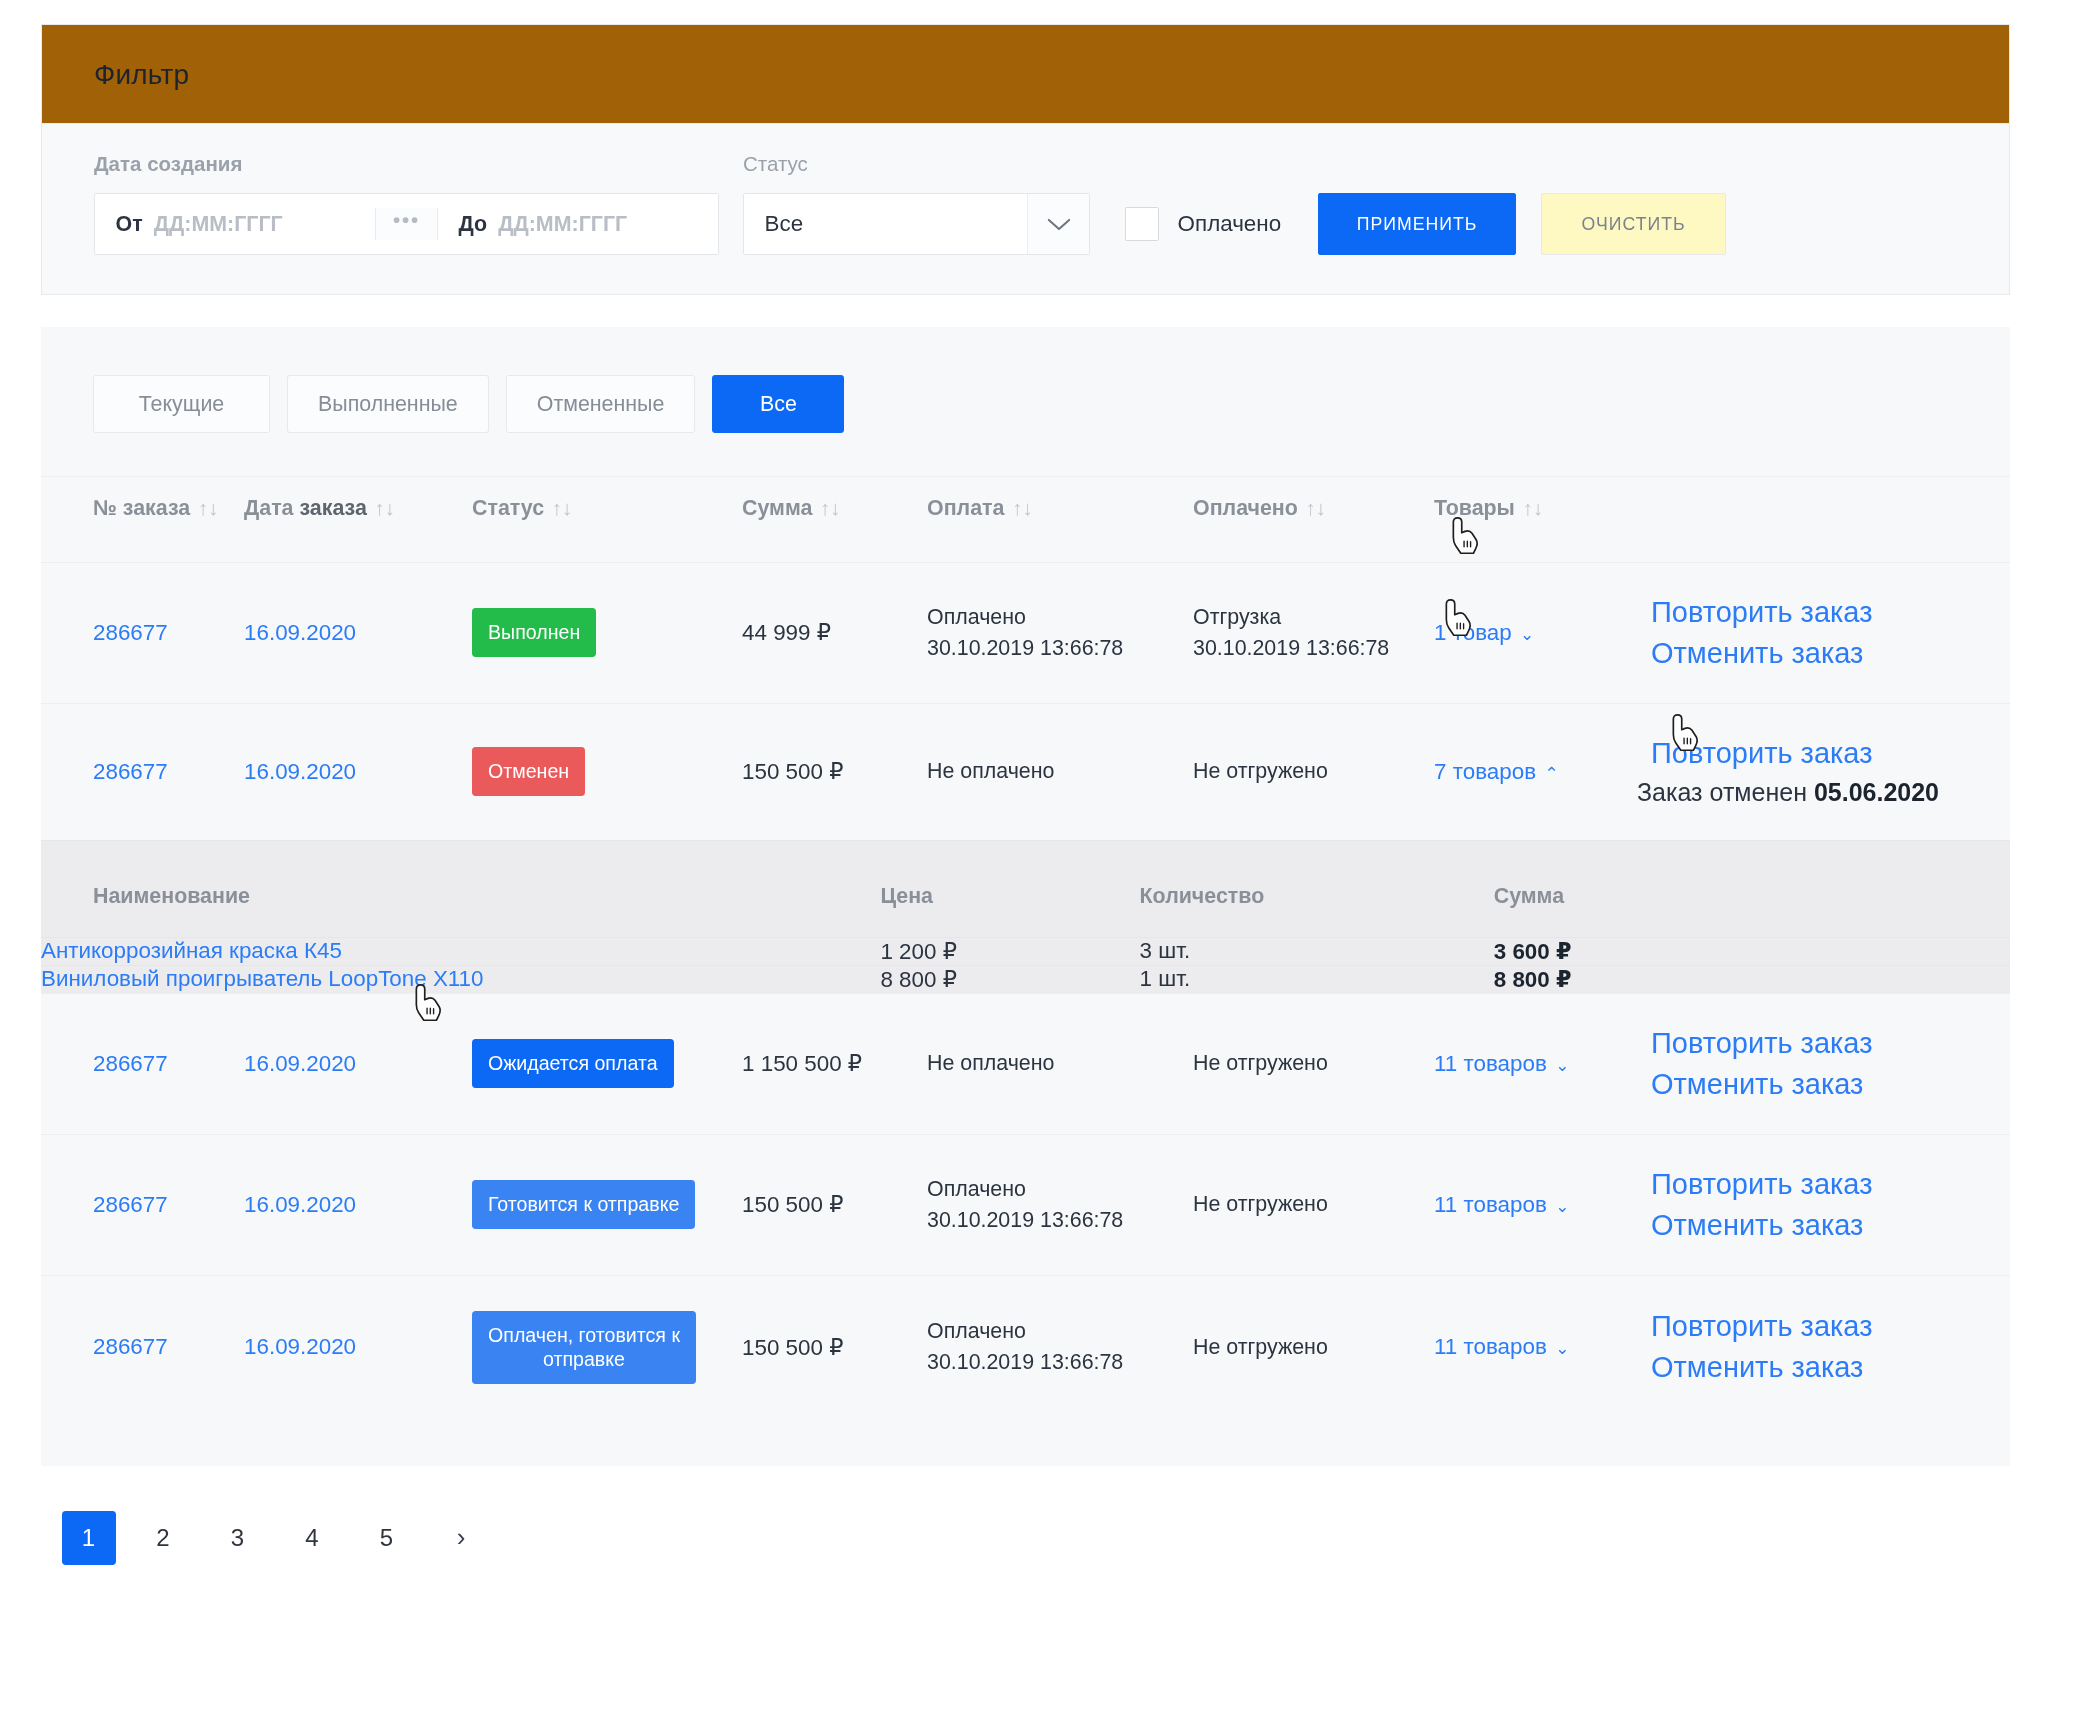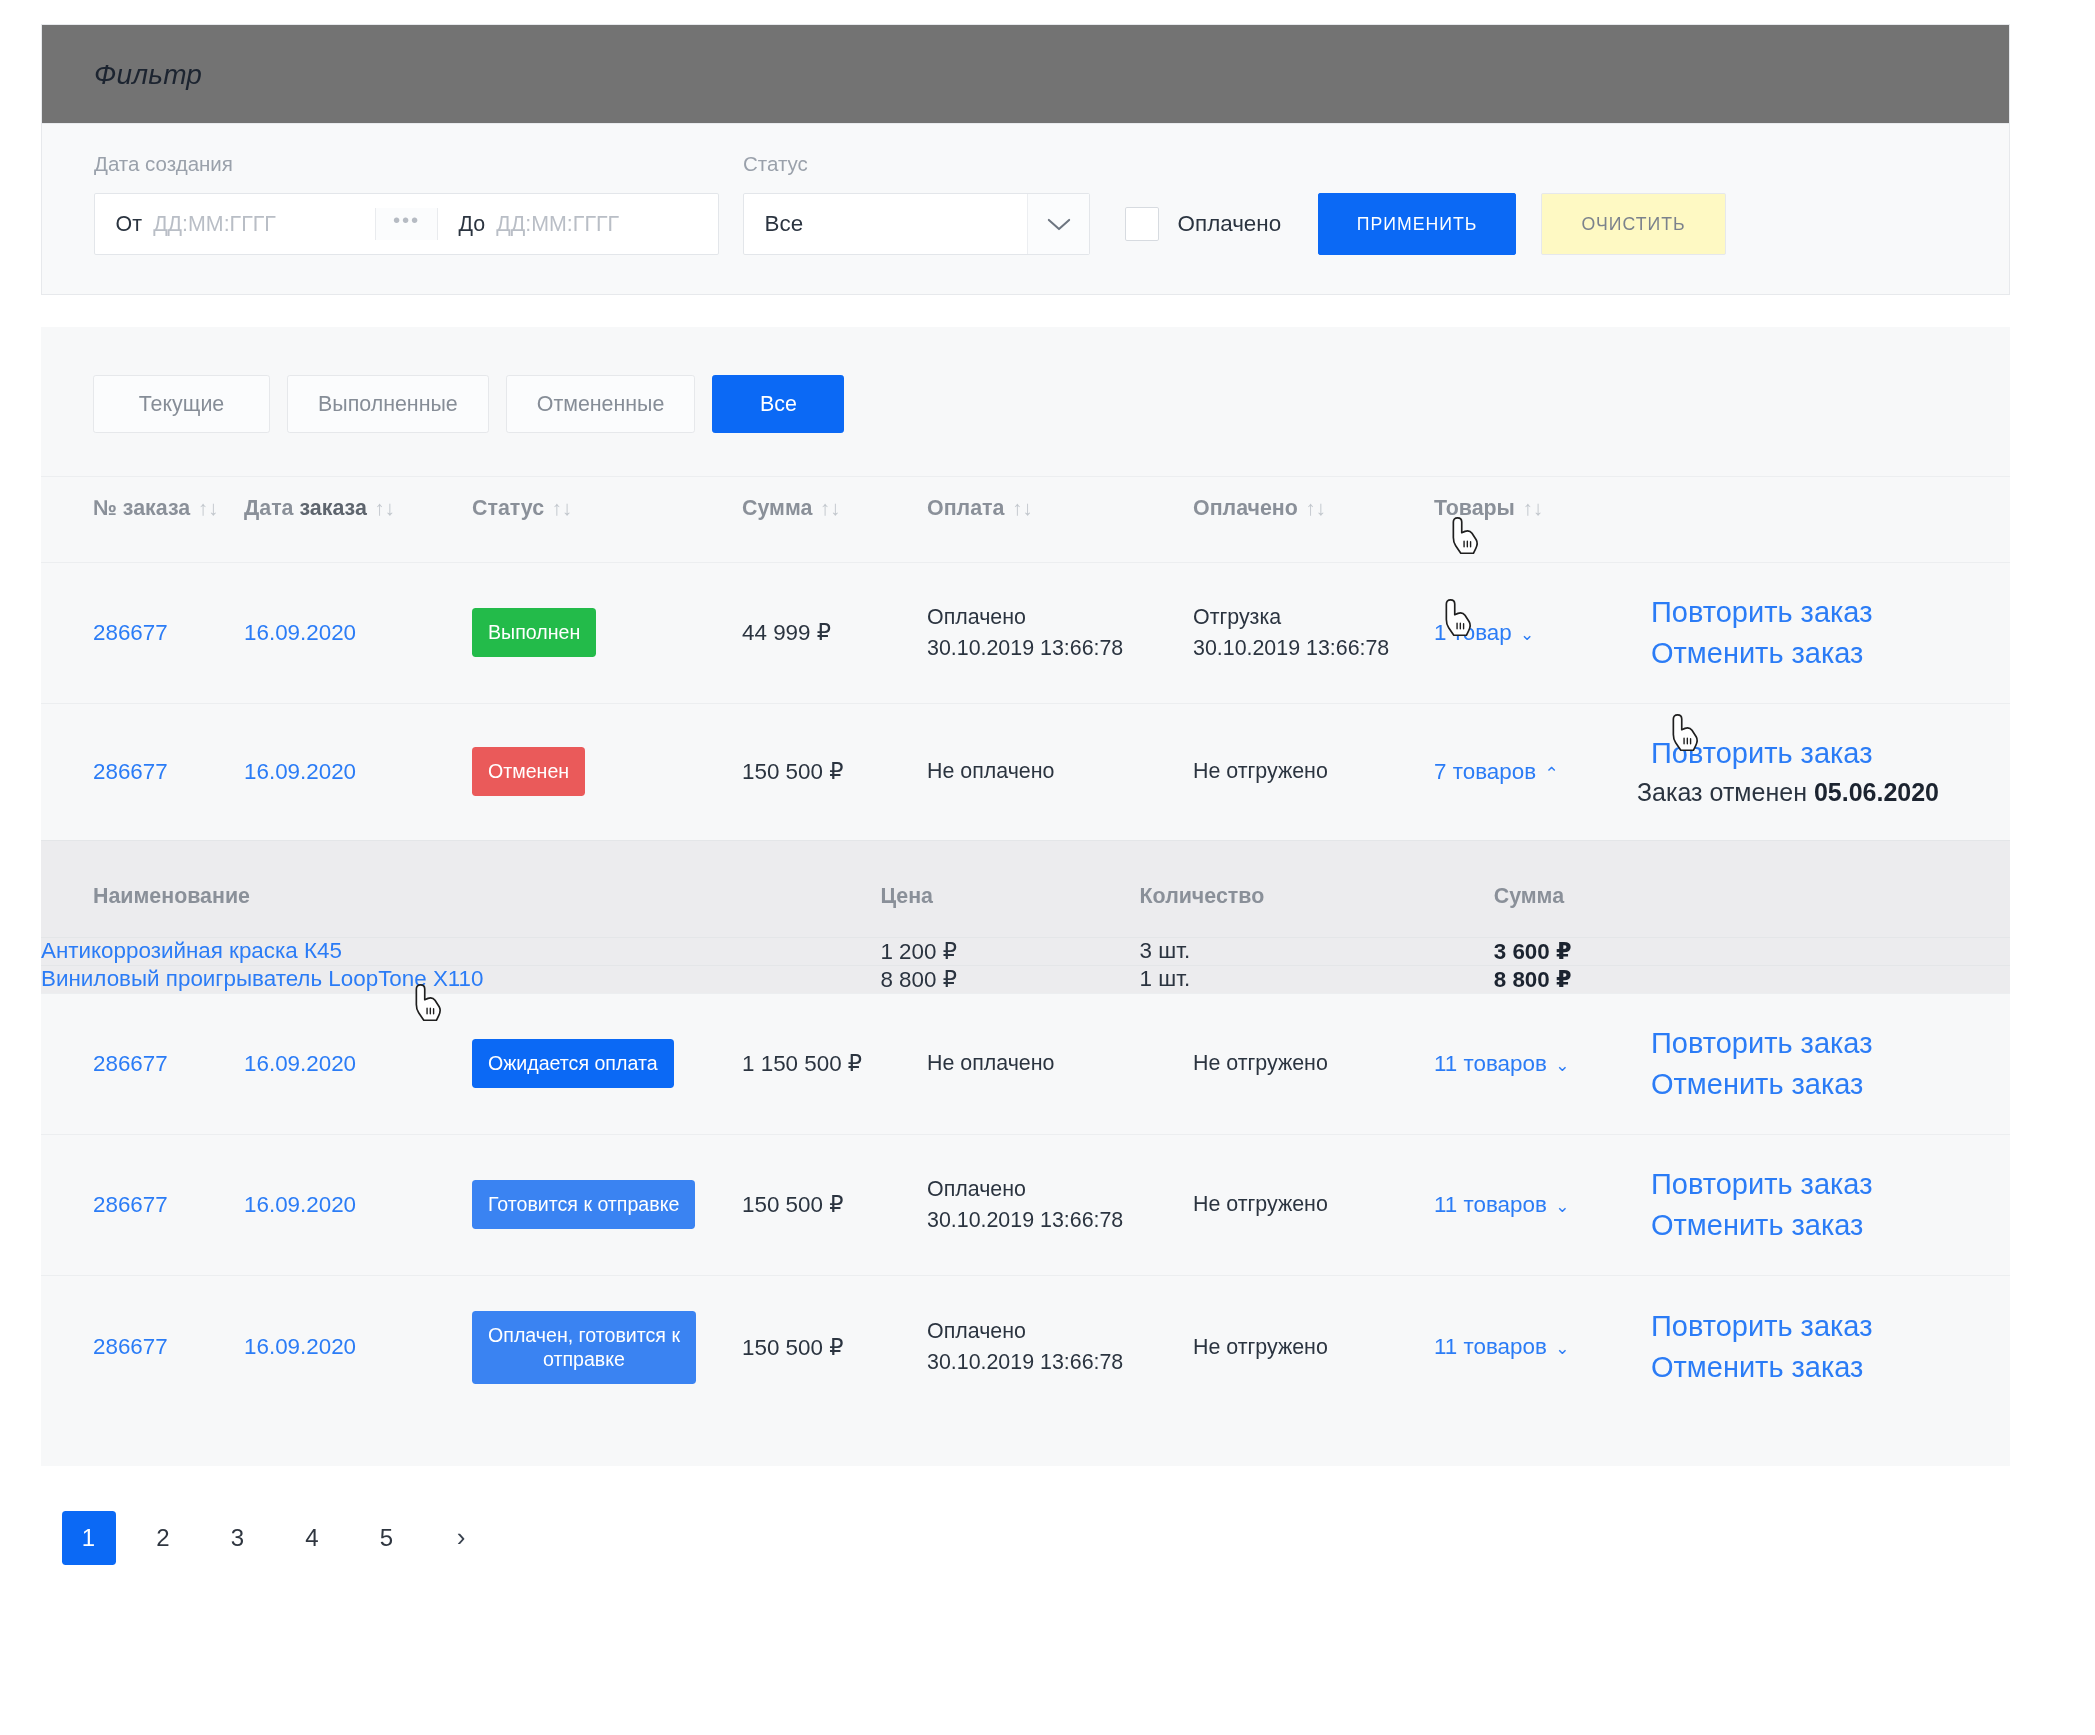--- a/index.html
+++ b/index.html
@@ -16,41 +16,40 @@
 
   
   .filter-panel {
     border: 0.9px solid #e7e9ec;
     background: #fafbfc;
     width: 1969px;
   }
   .filter-head {
     padding: 34px 52px 32px 52px;
     border-bottom: 0.9px solid #e9ebee;
-    background: #737373;
-    font-style: italic;
+    background: #a16207;
   }
   .filter-title {
     font-size: 28px;
     color: #1c2430;
     letter-spacing: 0.2px;
   }
   .filter-body {
     padding: 28px 52px 39px 52px;
     background: #f8f9fa;
   }
   .filter-label {
     font-size: 20.5px;
     color: #9aa1ab;
     margin-bottom: 17px;
     display: block;
   }
   .filter-row { display: flex; align-items: flex-end; }
   .field-group { display: flex; flex-direction: column; }
-  .date-group { margin-right: 24px; }
+  .date-group { margin-right: 24px; font-weight: bold; }
 
   .date-box {
     display: flex;
     align-items: center;
     border: 0.9px solid #e3e6ea;
     background: #ffffff;
     height: 62px;
     border-radius: 1.9px;
   }
   .date-input {

